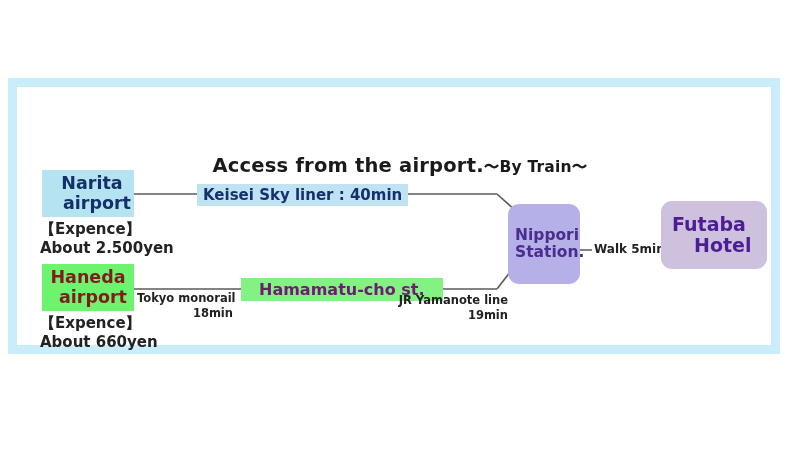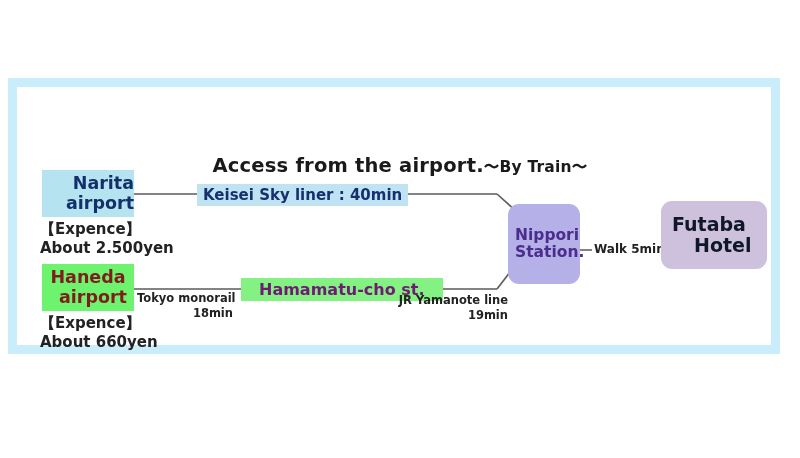--- a/index.html
+++ b/index.html
@@ -80,21 +80,21 @@
 
   #node-narita {
     left: 42px;
     top: 170px;
     width: 92px;
     height: 47px;
     background: #b5e3ef;
     color: #14306b;
     font-size: 17.5px;
     font-weight: bold;
-    align-items: flex-end;
+    align-items: center;
     padding-left: 8px;
   }
   #node-narita .ln2 { padding-left: 10px; }
 
   #node-haneda {
     left: 42px;
     top: 264px;
     width: 92px;
     height: 47px;
     background: #6df36d;
@@ -118,21 +118,21 @@
     align-items: flex-start;
     padding-left: 7px;
   }
 
   #node-futaba {
     left: 661px;
     top: 201px;
     width: 106px;
     height: 68px;
     background: #cec1de;
-    color: #0f172a;
+    color: #4c1d95;
     border-radius: 11px;
     font-size: 19px;
     font-weight: bold;
     align-items: flex-start;
     padding-left: 11px;
   }
   #node-futaba .ln2 { padding-left: 22px; }
 
   
   .expense {

